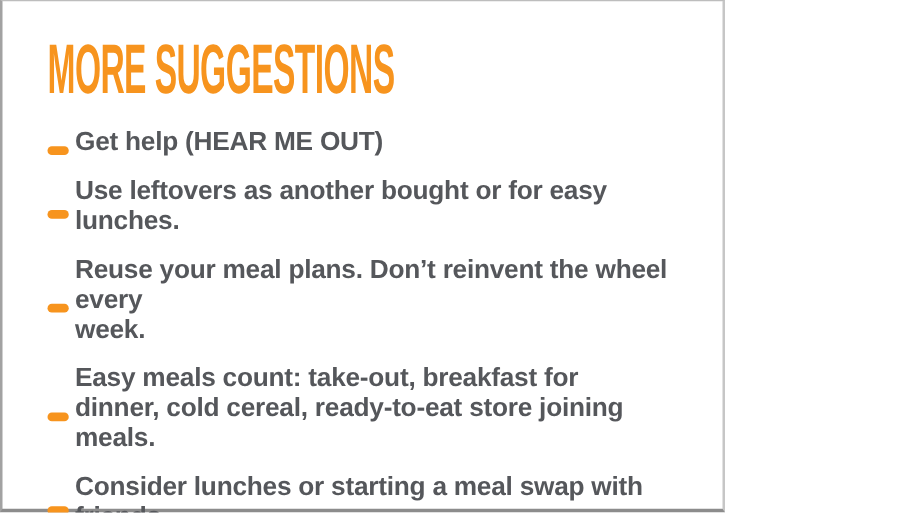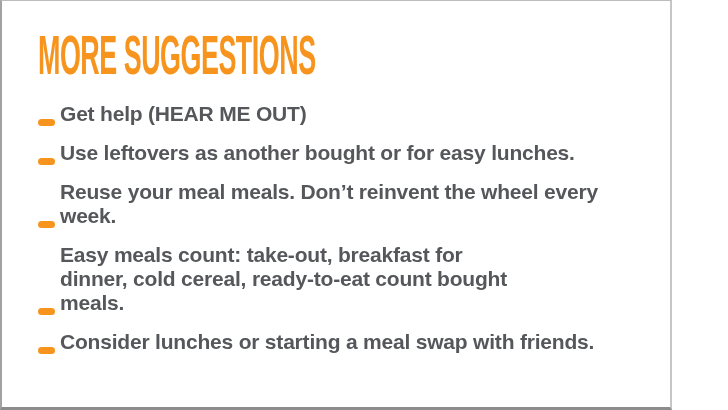--- a/index.html
+++ b/index.html
@@ -4,21 +4,21 @@
 <style>
   * { margin: 0; padding: 0; box-sizing: border-box; }
   html, body {
     width: 728px; height: 410px;
     background: #ffffff;
     overflow: hidden;
     font-family: "Liberation Sans", sans-serif;
   }
   .slide-frame {
     position: relative;
-    width: 672px; height: 410px;
+    width: 580px; height: 410px;
     background: #ffffff;
     border-left: 2px solid #a2a2a2;
     border-top: 1px solid #bdbdbd;
     border-right: 2px solid #c6c6c6;
     border-bottom: 3px solid #8c8c8c;
   }
   .content {
     position: absolute;
     left: 0; top: 0; right: 0; bottom: 0;
     padding: 34px 28px 0 36px;
@@ -38,21 +38,21 @@
     letter-spacing: -1px;
     color: #F7941E;
     transform: scaleX(0.48);
     transform-origin: 0 50%;
   }
   .bullet-list {
     list-style: none;
   }
   .bullet-item {
     display: flex;
-    align-items: flex-end;
+    align-items: center;
     margin-bottom: 15px;
   }
   .dash {
     flex: 0 0 auto;
     width: 17px;
     height: 7px;
     margin-top: 12px;
     margin-right: 5px;
     border-radius: 3.5px;
     background: #F7941E;
@@ -80,27 +80,27 @@
       <li class="bullet-item">
         <span class="dash"></span>
         <span class="bullet-text">Get help (HEAR ME OUT)</span>
       </li>
       <li class="bullet-item">
         <span class="dash"></span>
         <span class="bullet-text">Use leftovers as another bought or for easy lunches.</span>
       </li>
       <li class="bullet-item">
         <span class="dash"></span>
-        <span class="bullet-text">Reuse your meal meals. Don’t reinvent the wheel every
+        <span class="bullet-text">Reuse your meal plans. Don’t reinvent the wheel every
 week.</span>
       </li>
       <li class="bullet-item">
         <span class="dash"></span>
         <span class="bullet-text">Easy meals count: take-out, breakfast for
-dinner, cold cereal, ready-to-eat count bought
+dinner, cold cereal, ready-to-eat store joining
 meals.</span>
       </li>
       <li class="bullet-item">
         <span class="dash"></span>
         <span class="bullet-text">Consider lunches or starting a meal swap with friends.</span>
       </li>
     </ul>
 
   </div>
 </div>

